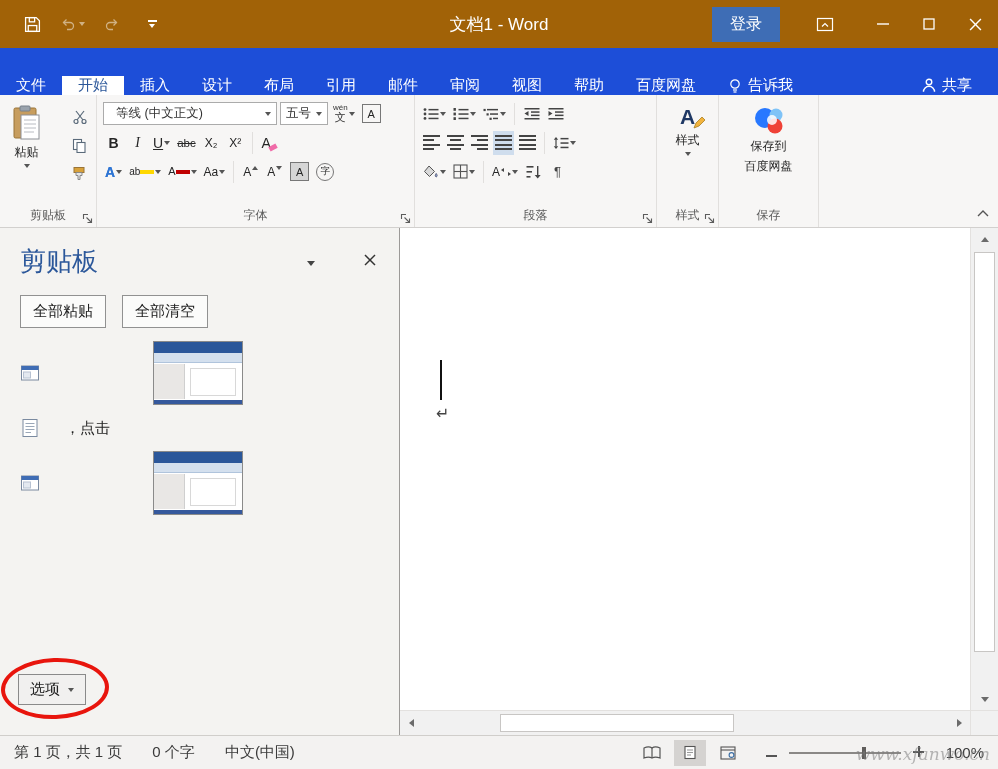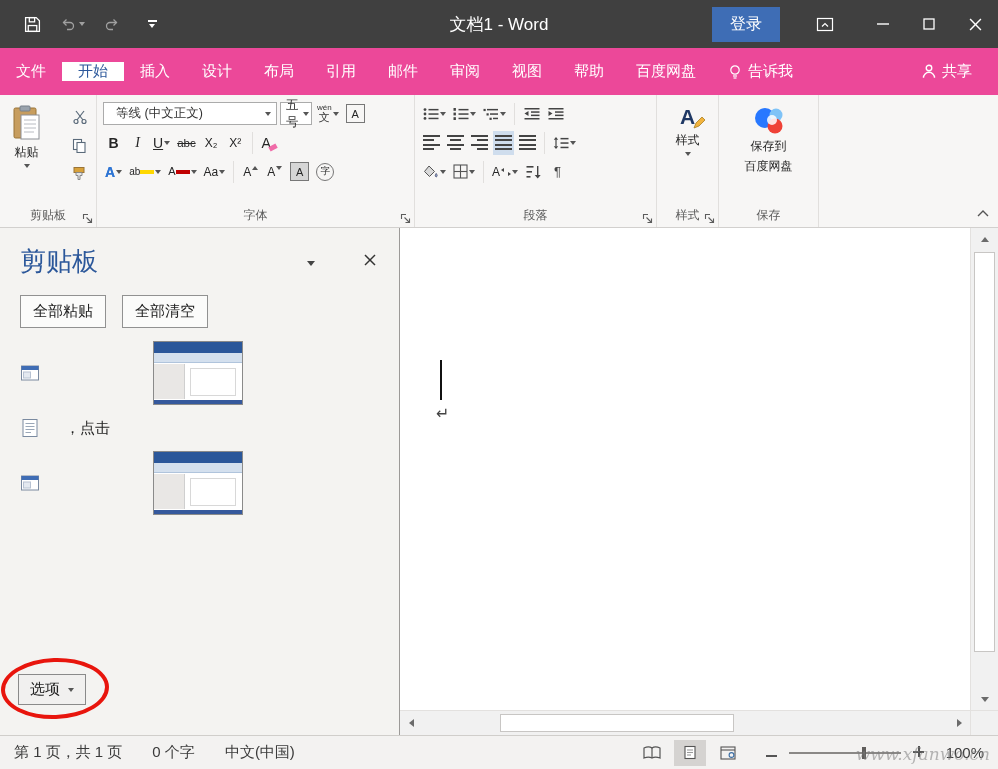--- a/index.html
+++ b/index.html
@@ -1,36 +1,36 @@
 <!DOCTYPE html>
 <html><head>
 <meta charset="utf-8">
 <style>
   html,body{margin:0;padding:0;}
   .window{width:998px;height:769px;position:relative;overflow:hidden;background:#fff;
     font-family:"Liberation Sans","DejaVu Sans",sans-serif;box-shadow:inset 0 0 0 1px #6b6b6b;}
   button{font-family:inherit;background:none;border:none;padding:0;margin:0;cursor:pointer;color:inherit;}
 
   
-  .titlebar{height:48px;background:#404040;display:flex;align-items:center;color:#fff;position:relative;}
+  .titlebar{height:48px;background:#a16207;display:flex;align-items:center;color:#fff;position:relative;}
   .qat{display:flex;align-items:center;height:100%;padding-left:12px;z-index:2;}
   .qat-btn{width:40px;height:100%;display:flex;align-items:center;justify-content:center;gap:3px;color:#fff;}
   .dim{opacity:.5;}
   .caret{display:inline-block;width:0;height:0;border-left:3.5px solid transparent;border-right:3.5px solid transparent;border-top:4px solid #555;}
   .caret.white{border-top-color:#fff;}
   .qat-more{display:flex;flex-direction:column;align-items:center;gap:2px;}
   .qat-more .bar{width:9px;height:1.5px;background:#fff;display:block;}
   .tb-title{position:absolute;left:250px;right:250px;top:0;height:48px;display:flex;align-items:center;justify-content:center;font-size:17px;z-index:1;}
   .tb-right{margin-left:auto;display:flex;align-items:center;height:100%;z-index:2;}
   .signin{background:#3e6db5;color:#fff;font-size:16px;padding:7px 18px;margin-right:36px;}
   .tb-ico{margin-right:26px;display:flex;align-items:center;}
   .tb-ctl{width:46px;height:100%;display:flex;align-items:center;justify-content:center;}
 
   
-  .tabrow{height:47px;background:#ec4899;display:flex;align-items:center;color:#fff;}
+  .tabrow{height:47px;background:#1d4ed8;display:flex;align-items:flex-end;color:#fff;}
   .tab{display:flex;align-items:center;gap:6px;padding:0 16px;font-size:15px;white-space:nowrap;}
   .tab.active{background:#fff;color:#2b579a;}
   .tabrow .spacer{flex:1;}
   .tab-share{padding-right:26px;}
 
   
   .ribbon{height:133px;background:#f7f6f5;border-bottom:1px solid #d2d0ce;display:flex;position:relative;box-sizing:border-box;}
   .rgroup{position:relative;border-right:1px solid #e1dfdd;padding:4px 6px 20px 6px;box-sizing:border-box;flex:none;}
   .glabel{position:absolute;bottom:3px;left:4px;right:4px;display:flex;align-items:center;justify-content:center;font-size:12px;color:#5c5c5c;}
   .dlg{position:absolute;bottom:3px;right:3px;display:flex;}
@@ -257,21 +257,21 @@
         </svg>
       </button>
     </div>
 
     <div class="rgroup" style="width:318px;">
       <div class="rrow">
         <div class="combo" style="width:174px;padding-left:12px;">
           <span>等线 (中文正文)</span>
           <span class="caret"></span>
         </div>
-        <div class="combo" style="width:32px;">
+        <div class="combo" style="width:48px;">
           <span>五号</span>
           <span class="caret"></span>
         </div>
         <button class="btn-sm">
           <span class="phon">
             <span>wén</span>
             <span class="b">文</span>
           </span>
           <span class="caret"></span>
         </button>

